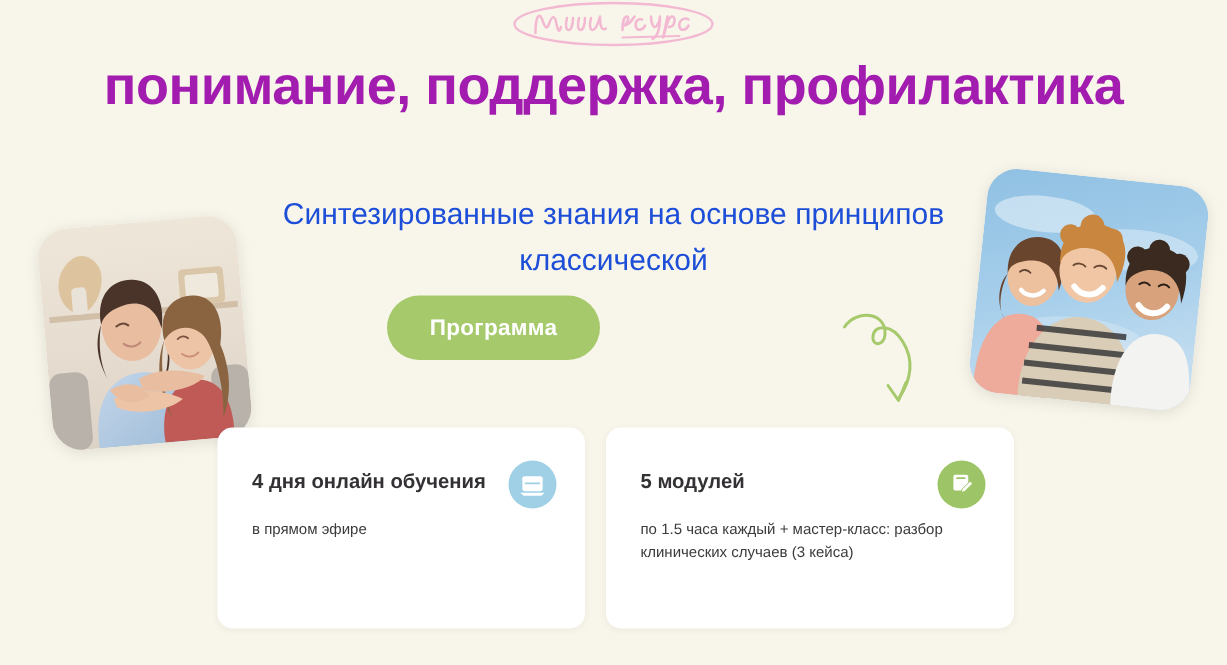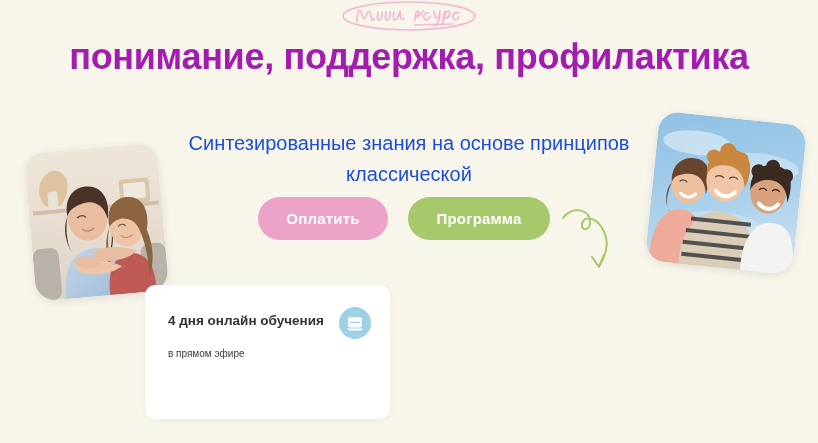--- a/index.html
+++ b/index.html
@@ -124,21 +124,20 @@
 
   <div class="headline">
     <span class="l2">понимание, поддержка, профилактика</span>
   </div>
 
   <div class="subtitle">
     <span>Синтезированные знания на основе принципов классической</span>
   </div>
 
   <div class="btn-row">
-    <button class="btn btn-pay">Оплатить</button>
     <button class="btn btn-prog">Программа</button>
   </div>
 
   <div class="arrow">
     <svg viewBox="0 0 70 85" width="70" height="85">
       <path d="M6 22 C14 10, 34 12, 33 27 C32.5 35, 24 35, 25 28 C26 20, 38 20, 45 32 C53 45, 50 58, 42 70" fill="none" stroke="#a5c96b" stroke-width="2" stroke-linecap="round"></path>
       <path d="M35 61 L42 71 L47 59" fill="none" stroke="#a5c96b" stroke-width="2" stroke-linecap="round" stroke-linejoin="round"></path>
     </svg>
   </div>
 
@@ -242,14 +241,25 @@
     <div class="card-icon icon-blue">
       <svg viewBox="0 0 20 20" width="18" height="18">
         <rect x="2.5" y="4" width="15" height="11" rx="2" fill="#ffffff"></rect>
         <rect x="2.5" y="4" width="15" height="3.2" rx="1.4" fill="#ffffff"></rect>
         <rect x="4.2" y="8.6" width="11.6" height="1.3" rx="0.6" fill="#9fd0e5"></rect>
         <path d="M1 16.2 L19 16.2 L16.5 18.4 L3.5 18.4 Z" fill="#ffffff"></path>
       </svg>
     </div>
   </div>
 
+  <div class="card card-2">
+    <div class="card-title">5 модулей</div>
+    <div class="card-body">по 1.5 часа каждый + мастер-класс: разбор клинических случаев (3 кейса)</div>
+    <div class="card-icon icon-green">
+      <svg viewBox="0 0 20 20" width="18" height="18">
+        <path d="M4 4.2 C4 3.3 4.7 2.8 5.6 2.8 L13.4 2.8 C14.3 2.8 15 3.4 15 4.3 L15 9 L9.8 14.4 L5.6 14.4 C4.7 14.4 4 13.8 4 12.9 Z" fill="#ffffff"></path>
+        <rect x="6" y="4.6" width="7" height="1.4" rx="0.7" fill="#9dc467"></rect>
+        <path d="M16.4 7.6 L18.2 9.4 L12.4 15.2 L9.9 15.8 L10.5 13.3 Z" fill="#ffffff" stroke="#9dc467" stroke-width="0.7" stroke-linejoin="round"></path>
+      </svg>
+    </div>
+  </div>
 
 </div>
 
 </body></html>

